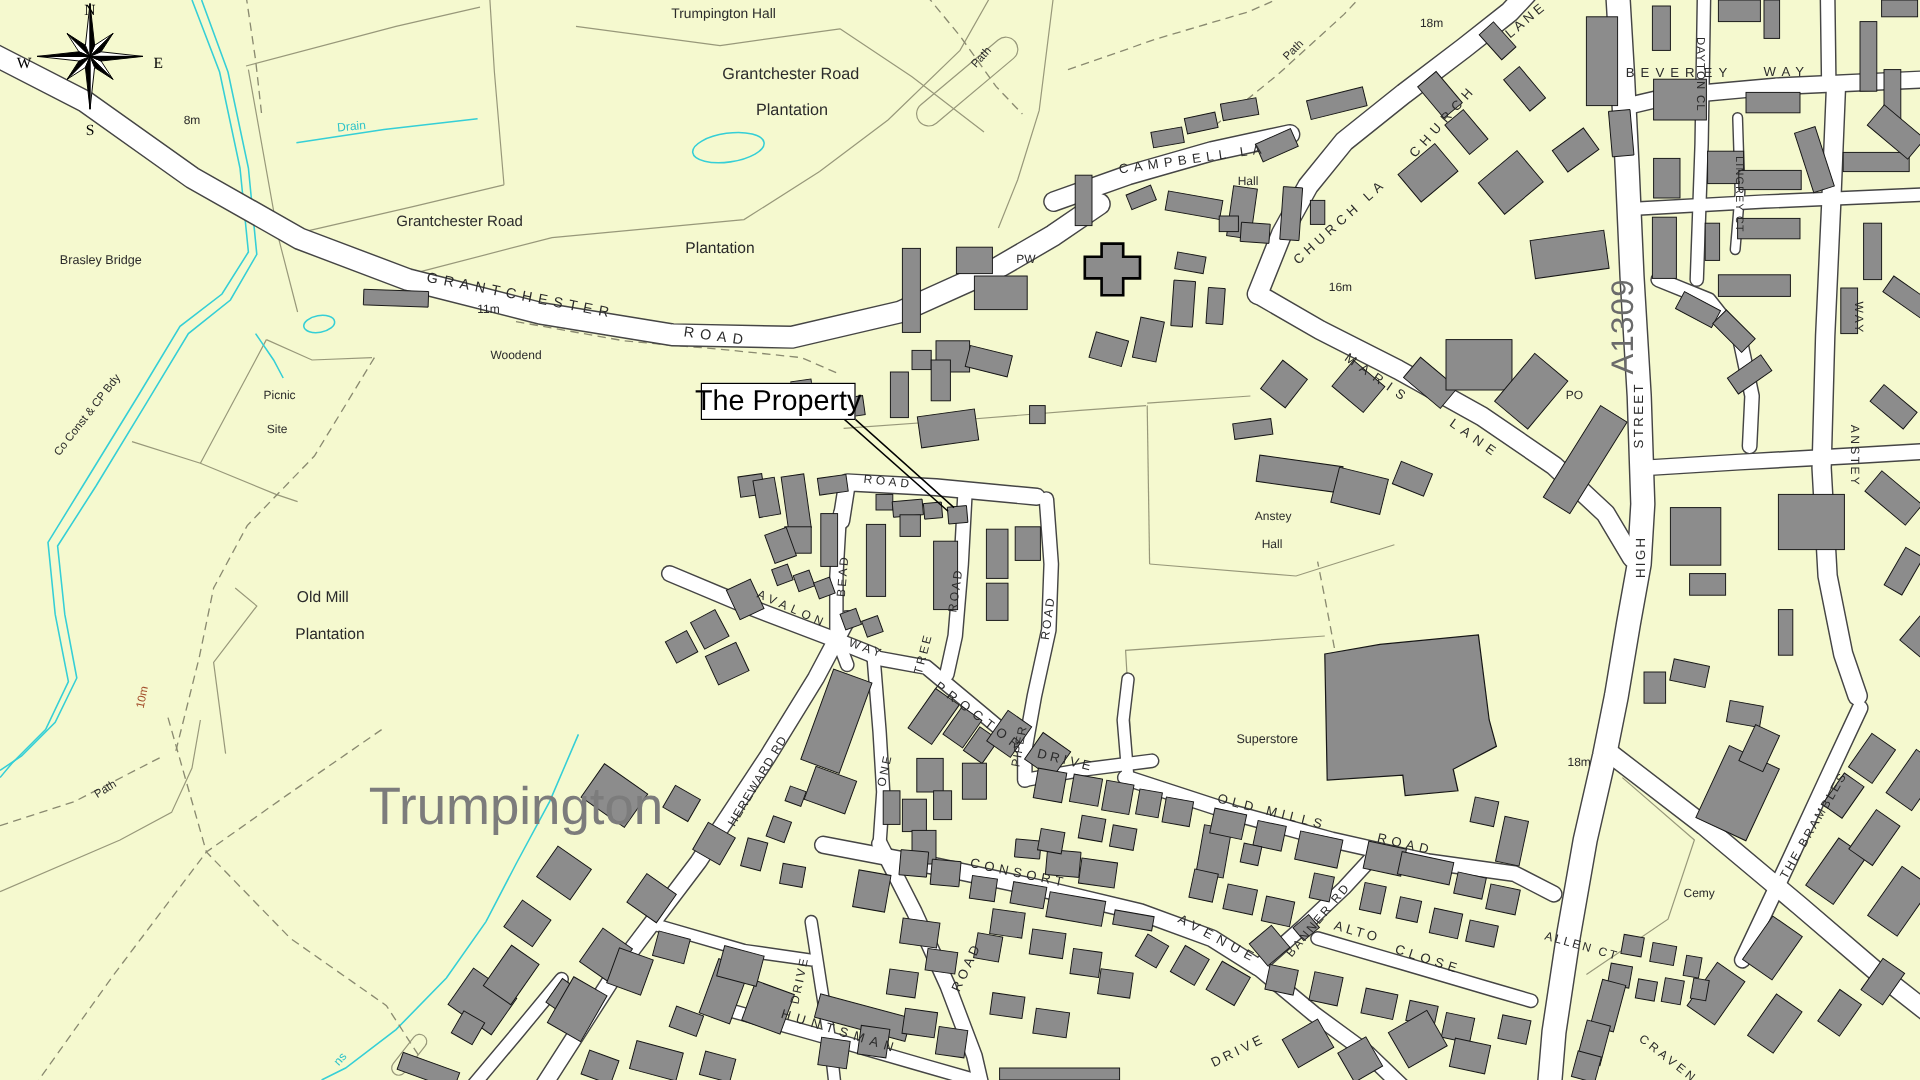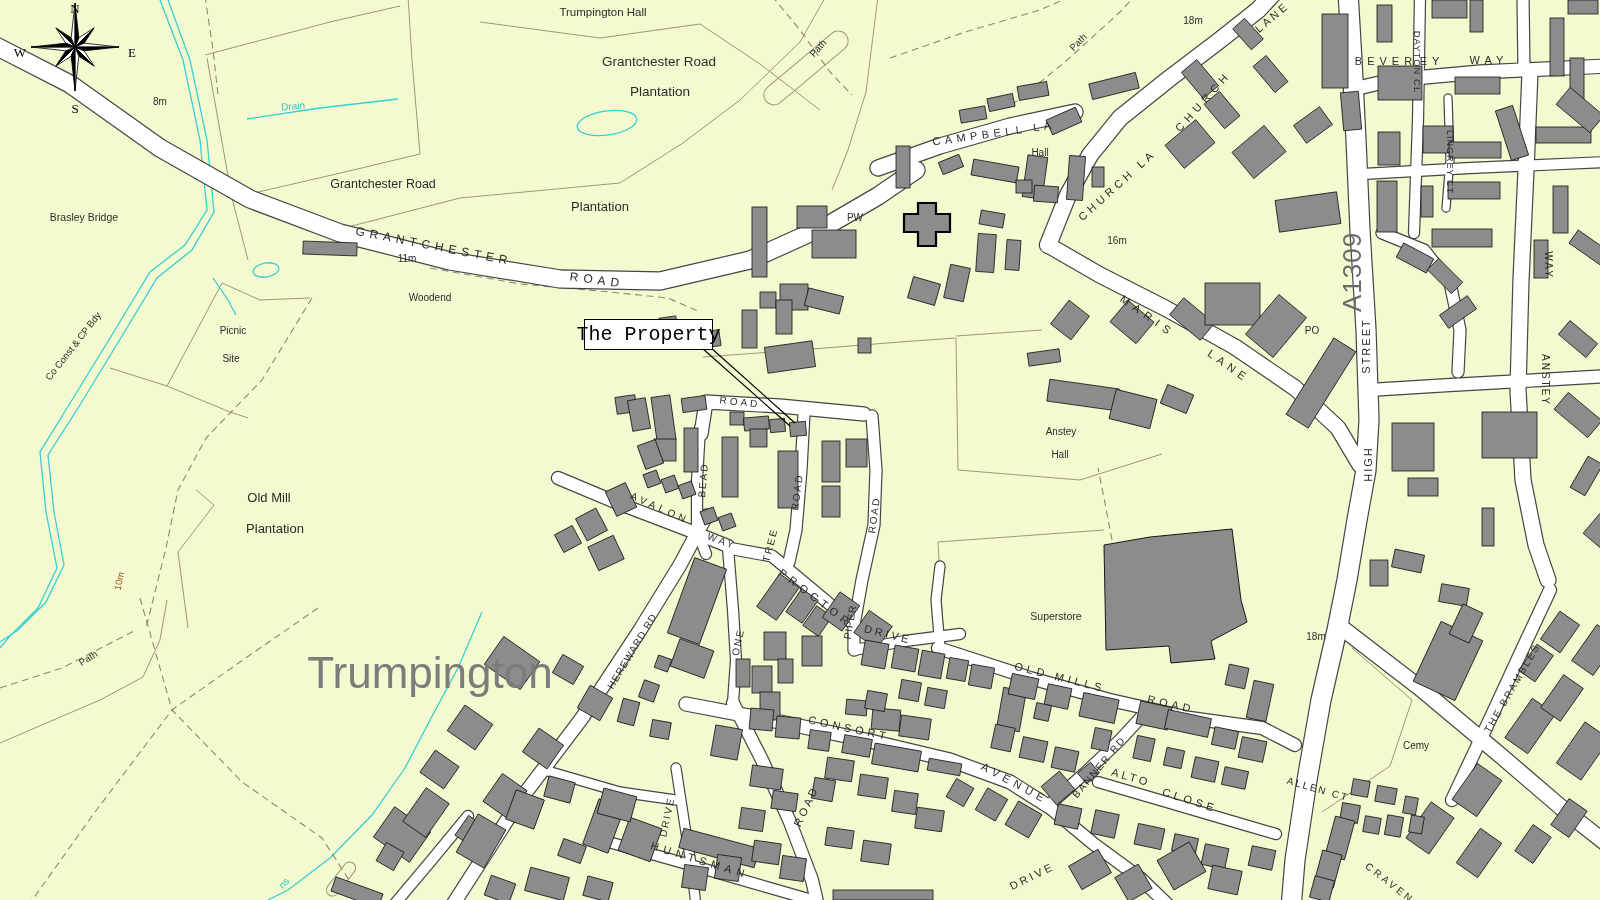--- a/index.html
+++ b/index.html
@@ -1,22 +1,22 @@
 <!DOCTYPE html>
 <html><head>
 <meta charset="utf-8">
 <style>
   html,body{margin:0;padding:0;background:#ffffff;}
   #stage{position:relative;width:1600px;height:900px;overflow:hidden;
          font-family:"Liberation Sans",sans-serif;}
   #map-svg{position:absolute;left:0;top:0;}
   .callout{position:absolute;background:#ffffff;border:1.6px solid #000;
            display:flex;align-items:center;justify-content:center;
-           font-size:20px;color:#000;z-index:5;white-space:nowrap;
-           font-family:Liberation Mono, monospace;}
+           font-size:24px;color:#000;z-index:5;white-space:nowrap;
+           font-family:Liberation Sans, sans-serif;}
 </style>
 </head>
 <body>
 
 <div id="stage">
   <svg id="map-svg" width="1600" height="900" viewBox="0 0 1600 900">
       <rect x="0" y="0" width="1600" height="900" fill="#F5F9CF"></rect>
       <g stroke="#98987A" stroke-width="1" fill="none">
         <polyline points="207,58 232,198 248,260"></polyline>
         <polyline points="205,55 330,22 400,6"></polyline>

